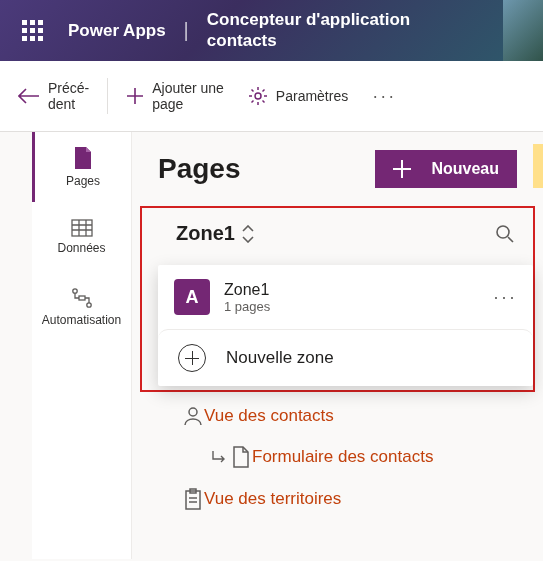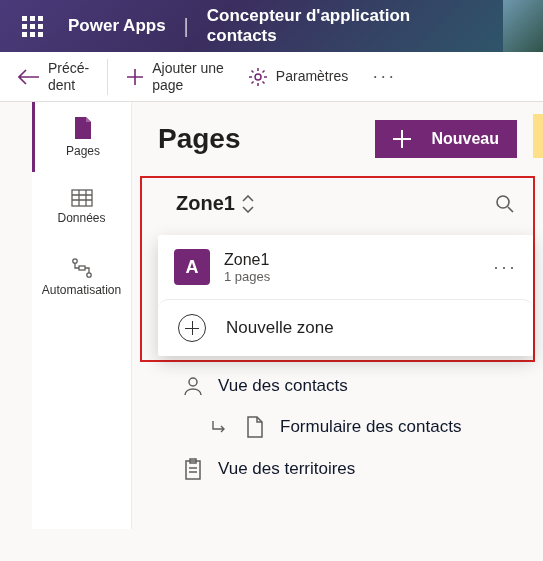--- a/index.html
+++ b/index.html
@@ -1,20 +1,20 @@
 <!DOCTYPE html>
 <html><head>
 <meta charset="utf-8">
 <style>
   * { box-sizing: border-box; margin: 0; padding: 0; font-family: "Segoe UI", sans-serif; }
   body { width: 543px; height: 561px; overflow: hidden; background: #faf9f8; }
 
   
   .header {
-    height: 52px;
+    height: 61px;
     background: linear-gradient(135deg, #4b3a7a 0%, #3b2e5f 40%, #2d5a6b 100%);
     background-color: #3b2e5f;
     display: flex;
     align-items: center;
     color: #fff;
     padding: 0 8px;
     position: relative;
   }
   .header::after {
     content: "";
@@ -34,21 +34,21 @@
     grid-template-rows: repeat(3, 5px);
     gap: 3px;
   }
   .waffle-grid span { background: #fff; width: 5px; height: 5px; }
   .header-title { font-size: 17px; font-weight: 600; margin-left: 12px; }
   .header-sep { margin: 0 18px; color: rgba(255,255,255,0.7); font-size: 20px; }
   .header-subtitle { font-size: 17px; font-weight: 600; line-height: 1.2; max-width: 260px; }
 
   
   .toolbar {
-    height: 50px;
+    height: 71px;
     background: #fff;
     border-bottom: 1px solid #e1dfdd;
     display: flex;
     align-items: center;
     padding: 0 8px;
     gap: 4px;
   }
   .tool-btn {
     display: flex;
     align-items: center;
@@ -205,24 +205,23 @@
   .circle-plus::before { left: 12.5px; top: 6px; width: 1.6px; height: 14px; }
   .circle-plus::after { top: 12.5px; left: 6px; height: 1.6px; width: 14px; }
   .new-zone-label { font-size: 17px; color: #201f1e; margin-left: 6px; }
 
   .tree {
     padding: 4px 0 0 46px;
   }
   .tree-item {
     display: flex;
     align-items: center;
-    gap: 14px;
     padding: 10px 4px;
     font-size: 17px;
-    color: #0f172a;
+    color: #c2410c;
     cursor: pointer;
   }
   .tree-item.sub { padding-left: 30px; }
   .icon-sm { width: 22px; display: inline-flex; justify-content: center; color: #605e5c; }
 
   svg { display: block; }
 </style>
 </head>
 <body>
 

